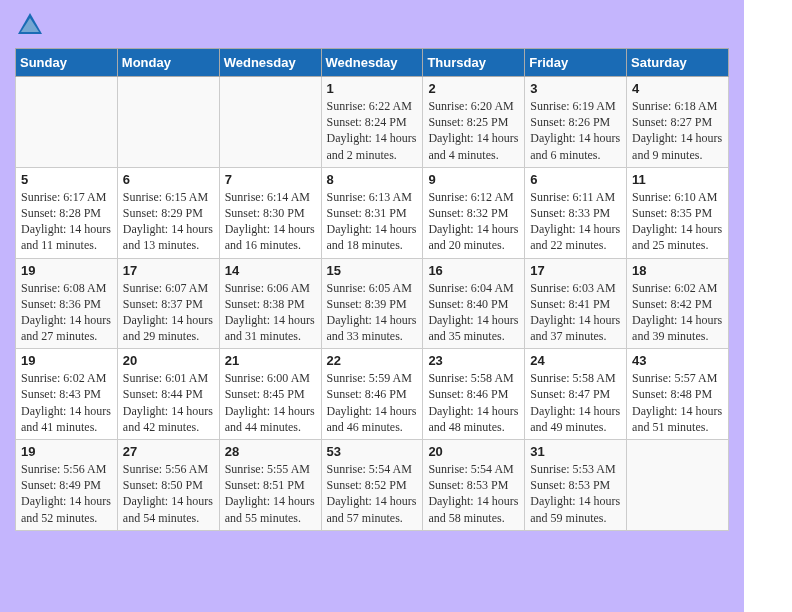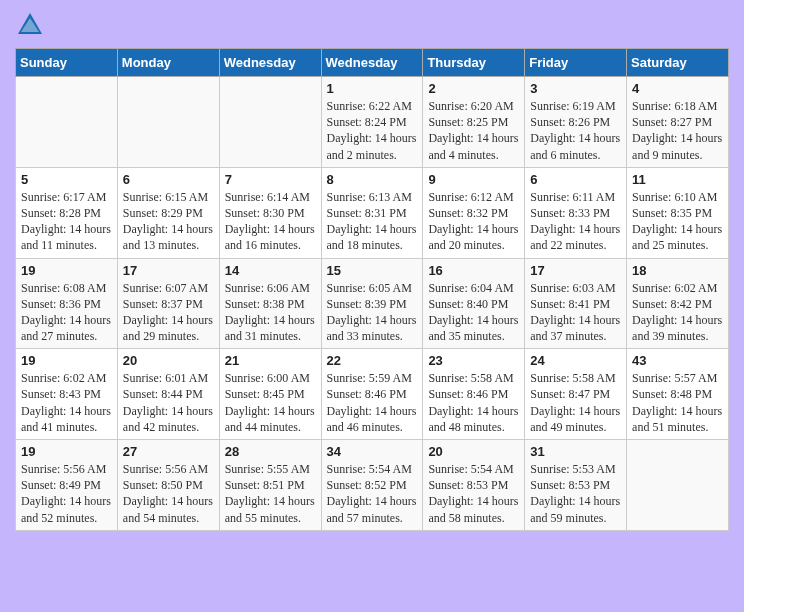--- a/index.html
+++ b/index.html
@@ -260,21 +260,21 @@
           </td>
           <td>
             <span class="day-number">27</span>
             <div class="day-info">Sunrise: 5:56 AM<br>Sunset: 8:50 PM<br>Daylight: 14 hours<br>and 54 minutes.</div>
           </td>
           <td>
             <span class="day-number">28</span>
             <div class="day-info">Sunrise: 5:55 AM<br>Sunset: 8:51 PM<br>Daylight: 14 hours<br>and 55 minutes.</div>
           </td>
           <td>
-            <span class="day-number">34</span>
+            <span class="day-number">53</span>
             <div class="day-info">Sunrise: 5:54 AM<br>Sunset: 8:52 PM<br>Daylight: 14 hours<br>and 57 minutes.</div>
           </td>
           <td>
             <span class="day-number">20</span>
             <div class="day-info">Sunrise: 5:54 AM<br>Sunset: 8:53 PM<br>Daylight: 14 hours<br>and 58 minutes.</div>
           </td>
           <td>
             <span class="day-number">31</span>
             <div class="day-info">Sunrise: 5:53 AM<br>Sunset: 8:53 PM<br>Daylight: 14 hours<br>and 59 minutes.</div>
           </td>

